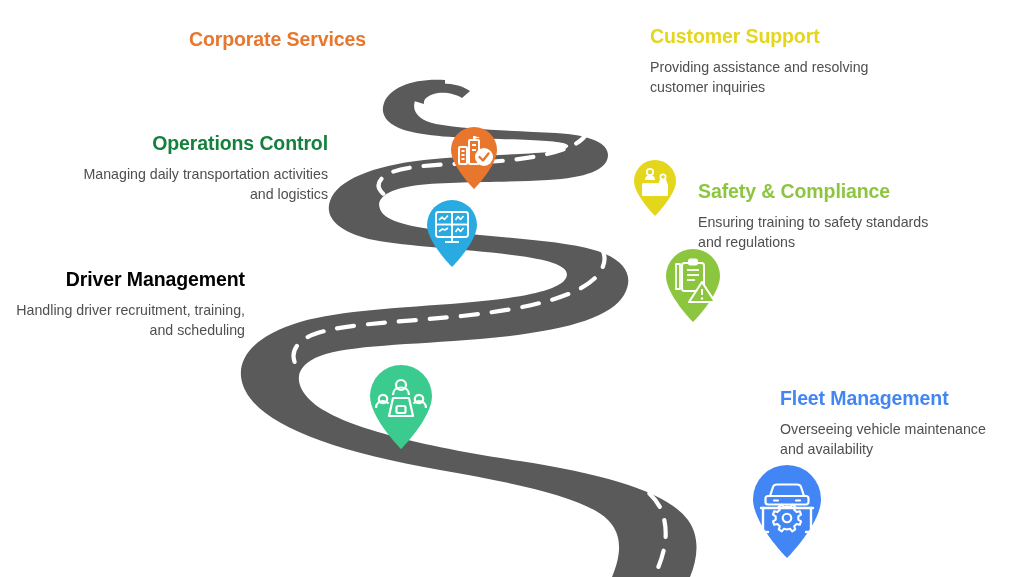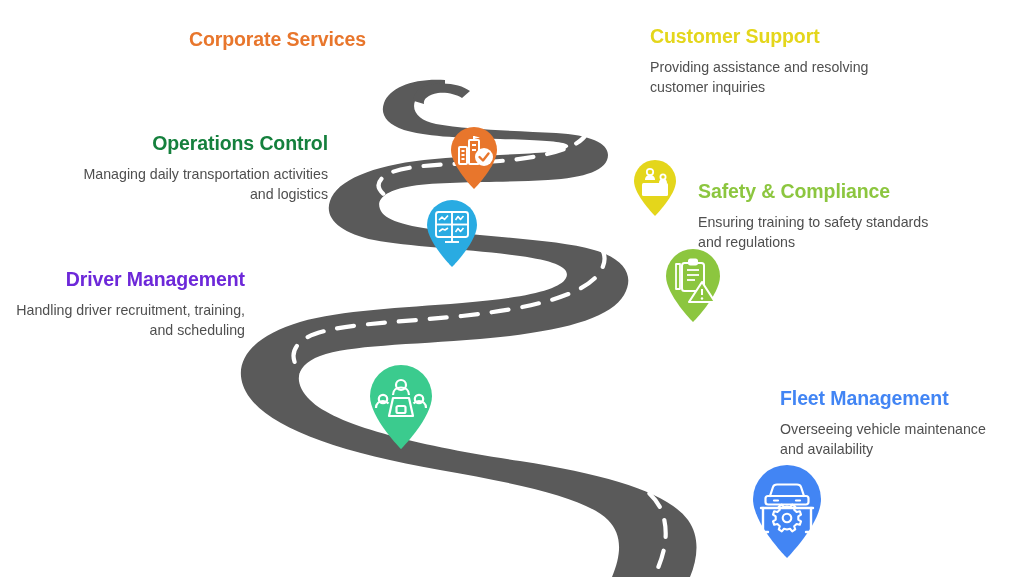--- a/index.html
+++ b/index.html
@@ -142,21 +142,21 @@
     <p class="title" style="color:#15803d">Operations Control</p>
     <p class="desc">Managing daily transportation activities and logistics</p>
   </div>
 
   <div class="info-block align-left" id="block-safety">
     <p class="title" style="color:#8CC63F">Safety &amp; Compliance</p>
     <p class="desc">Ensuring training to safety standards and regulations</p>
   </div>
 
   <div class="info-block align-right" id="block-driver">
-    <p class="title" style="color:#6d28d9">Driver Management</p>
+    <p class="title" style="color:#000000">Driver Management</p>
     <p class="desc">Handling driver recruitment, training, and scheduling</p>
   </div>
 
   <div class="info-block align-left" id="block-fleet">
     <p class="title" style="color:#4285F4">Fleet Management</p>
     <p class="desc">Overseeing vehicle maintenance and availability</p>
   </div>
 
   <div class="pin" style="left:414px; top:96px;">
     <svg width="120" height="120" viewBox="-60 -60 120 120">

